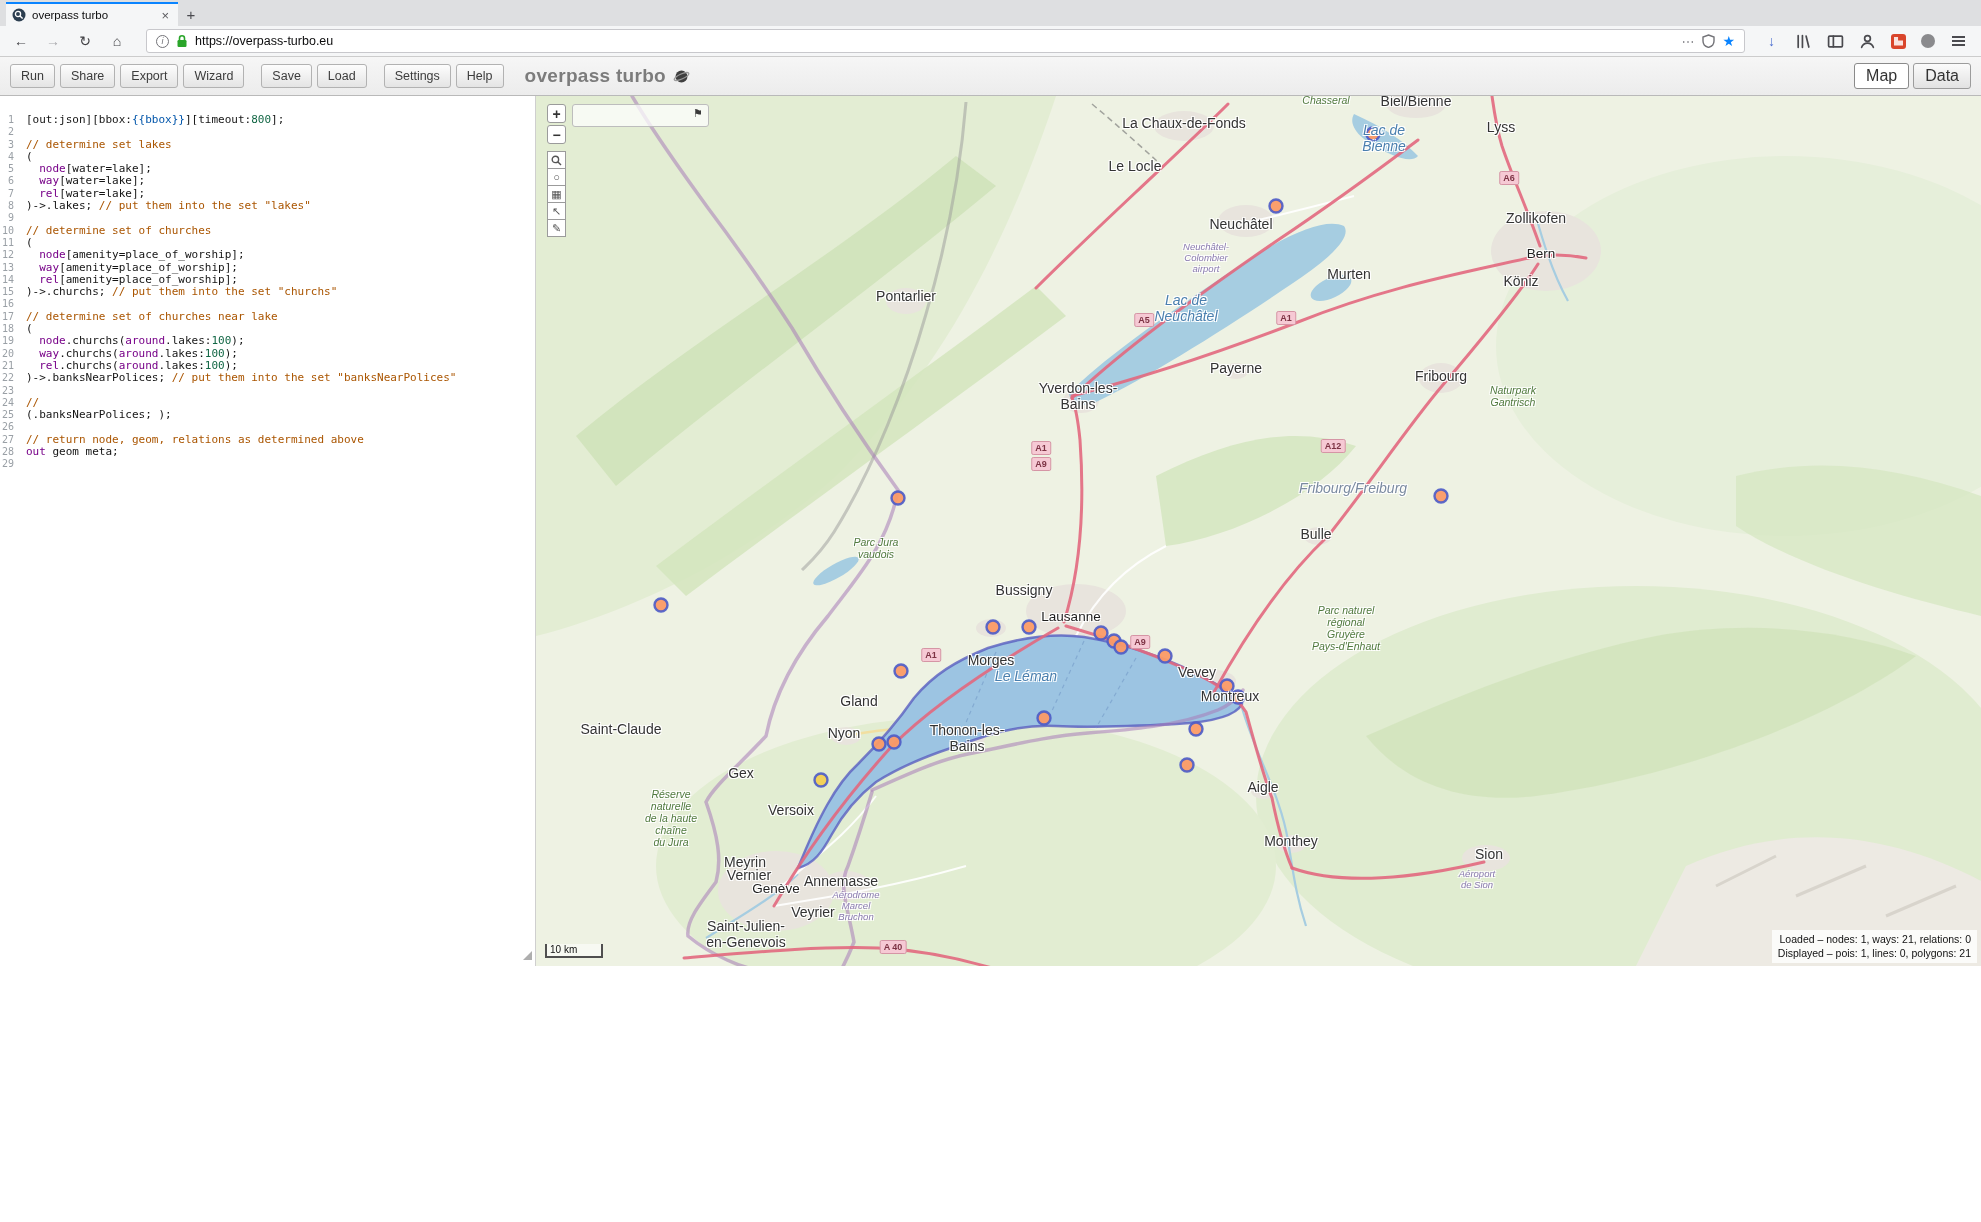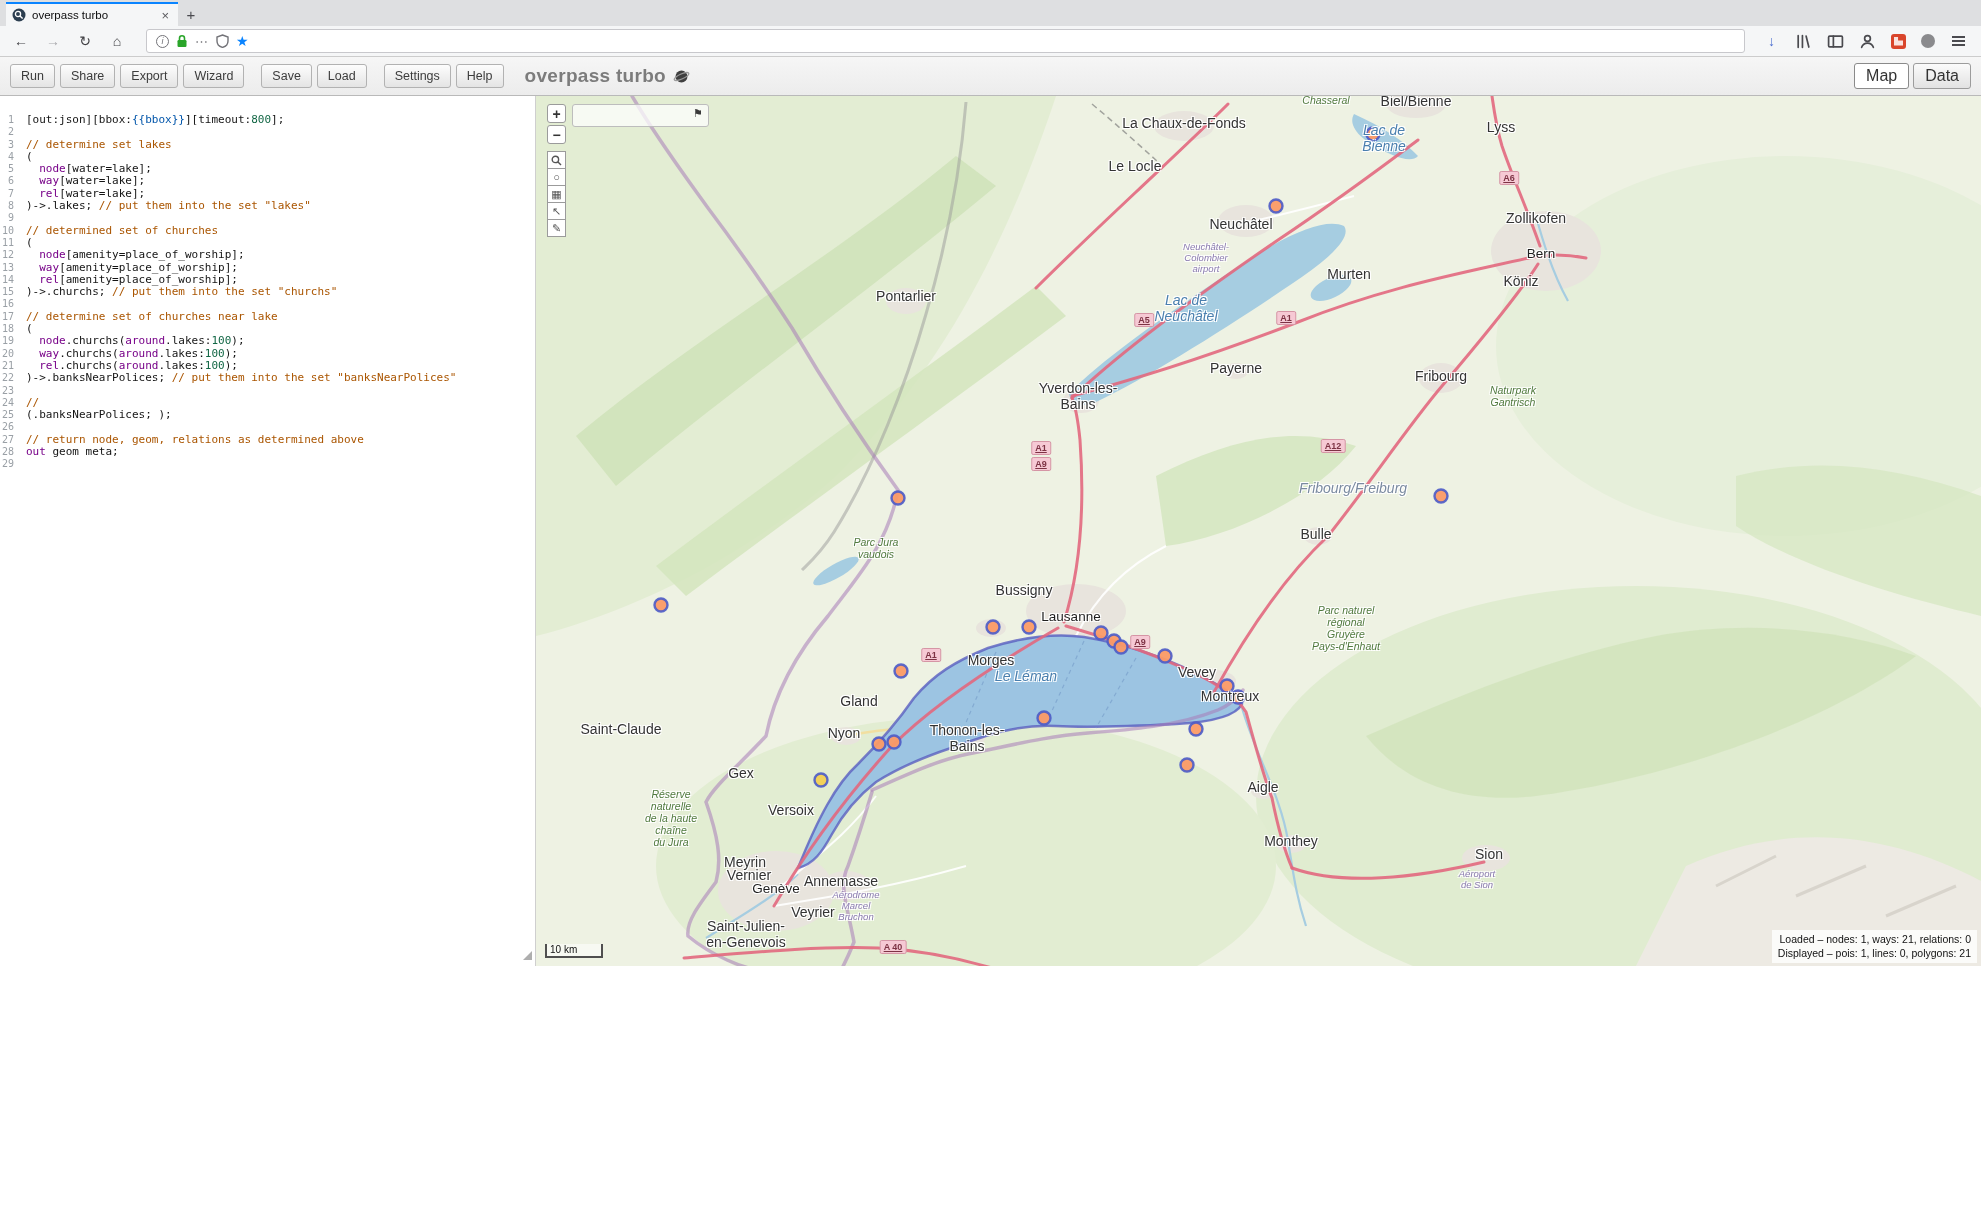--- a/index.html
+++ b/index.html
@@ -92,21 +92,21 @@
   .lbl { position:absolute; transform:translate(-50%,-50%); font-size:14px; color:#333;
          text-shadow:1px 1px 0 #fff,-1px -1px 0 #fff,1px -1px 0 #fff,-1px 1px 0 #fff;
          white-space:pre-line; text-align:center; line-height:1.15; }
   .lbl.city-lg { font-size:13.5px; color:#1f1f1f; }
   .lbl.water { color:#4a7fae; font-style:italic; }
   .lbl.park { color:#50793e; font-style:italic; font-size:10.5px; }
   .lbl.region { color:#7a8aa0; font-style:italic; }
   .lbl.airport { color:#8a7ab0; font-style:italic; font-size:9.5px; }
   .shield { position:absolute; transform:translate(-50%,-50%); font-size:9px; font-weight:bold;
             color:#7d3344; background:#f6c9d4; border:1px solid #d595a5; border-radius:2px;
-            padding:0 3px; line-height:12px; white-space:nowrap;text-decoration:underline; }
+            padding:0 3px; line-height:12px; white-space:nowrap; }
 
   .zoom-ctl { position:absolute; left:11px; top:8px; display:flex; flex-direction:column; gap:2px; z-index:5; }
   .zoom-btn { width:19px; height:19px; background:#fff; border:1px solid #9b9b9b; border-radius:3px;
               font-size:14px; font-weight:bold; color:#333; display:flex; align-items:center;
               justify-content:center; cursor:pointer; }
   .map-tools { position:absolute; left:11px; top:56px; display:flex; flex-direction:column; z-index:5; }
   .tool-btn { width:19px; height:18px; background:#fff; border:1px solid #9b9b9b; margin-top:-1px;
               display:flex; align-items:center; justify-content:center; font-size:11px; color:#555;
               cursor:pointer; }
   .map-search { position:absolute; left:36px; top:8px; width:137px; height:23px; z-index:5;
@@ -147,20 +147,21 @@
     <span class="nav-btn fwd">→</span>
     <span class="nav-btn">↻</span>
     <span class="nav-btn">⌂</span>
 
     <div class="urlbar">
       <span class="circle-i">i</span>
       <svg width="12" height="14" viewBox="0 0 12 14">
         <rect x="1.5" y="6" width="9" height="7" rx="1.2" fill="#2aa52a"></rect>
         <path d="M3.5 6 V4.2 a2.5 2.5 0 0 1 5 0 V6" fill="none" stroke="#2aa52a" stroke-width="1.6"></path>
       </svg>
+      <span class="url-text">https://overpass-turbo.eu</span>
       <span class="url-overflow">⋯</span>
       <svg width="13" height="14" viewBox="0 0 13 14">
         <path d="M6.5 1 L12 3 V7 C12 10.5 9.5 12.6 6.5 13.4 C3.5 12.6 1 10.5 1 7 V3 Z" fill="none" stroke="#737378" stroke-width="1.4"></path>
       </svg>
       <span class="star">★</span>
     </div>
 
     <div class="chrome-icons">
       <span class="ci dl">↓</span>
       <svg class="ci" width="16" height="16" viewBox="0 0 16 16">
@@ -214,21 +215,21 @@
       <div>
           <div class="code-line"><span class="ln">1</span><span class="code"><span class="tok-p">[out:json][bbox:</span><span class="tok-m">{{bbox}}</span><span class="tok-p">][timeout:</span><span class="tok-n">800</span><span class="tok-p">];</span></span></div>
           <div class="code-line"><span class="ln">2</span><span class="code"></span></div>
           <div class="code-line"><span class="ln">3</span><span class="code"><span class="tok-c">// determine set lakes</span></span></div>
           <div class="code-line"><span class="ln">4</span><span class="code"><span class="tok-p">(</span></span></div>
           <div class="code-line"><span class="ln">5</span><span class="code"><span class="tok-p">  </span><span class="tok-k">node</span><span class="tok-p">[water=lake];</span></span></div>
           <div class="code-line"><span class="ln">6</span><span class="code"><span class="tok-p">  </span><span class="tok-k">way</span><span class="tok-p">[water=lake];</span></span></div>
           <div class="code-line"><span class="ln">7</span><span class="code"><span class="tok-p">  </span><span class="tok-k">rel</span><span class="tok-p">[water=lake];</span></span></div>
           <div class="code-line"><span class="ln">8</span><span class="code"><span class="tok-p">)-&gt;.lakes; </span><span class="tok-c">// put them into the set "lakes"</span></span></div>
           <div class="code-line"><span class="ln">9</span><span class="code"></span></div>
-          <div class="code-line"><span class="ln">10</span><span class="code"><span class="tok-c">// determined set of churches</span></span></div>
+          <div class="code-line"><span class="ln">10</span><span class="code"><span class="tok-c">// determine set of churches</span></span></div>
           <div class="code-line"><span class="ln">11</span><span class="code"><span class="tok-p">(</span></span></div>
           <div class="code-line"><span class="ln">12</span><span class="code"><span class="tok-p">  </span><span class="tok-k">node</span><span class="tok-p">[amenity=place_of_worship];</span></span></div>
           <div class="code-line"><span class="ln">13</span><span class="code"><span class="tok-p">  </span><span class="tok-k">way</span><span class="tok-p">[amenity=place_of_worship];</span></span></div>
           <div class="code-line"><span class="ln">14</span><span class="code"><span class="tok-p">  </span><span class="tok-k">rel</span><span class="tok-p">[amenity=place_of_worship];</span></span></div>
           <div class="code-line"><span class="ln">15</span><span class="code"><span class="tok-p">)-&gt;.churchs; </span><span class="tok-c">// put them into the set "churchs"</span></span></div>
           <div class="code-line"><span class="ln">16</span><span class="code"></span></div>
           <div class="code-line"><span class="ln">17</span><span class="code"><span class="tok-c">// determine set of churches near lake</span></span></div>
           <div class="code-line"><span class="ln">18</span><span class="code"><span class="tok-p">(</span></span></div>
           <div class="code-line"><span class="ln">19</span><span class="code"><span class="tok-p">  </span><span class="tok-k">node</span><span class="tok-p">.churchs(</span><span class="tok-k">around</span><span class="tok-p">.lakes:</span><span class="tok-n">100</span><span class="tok-p">);</span></span></div>
           <div class="code-line"><span class="ln">20</span><span class="code"><span class="tok-p">  </span><span class="tok-k">way</span><span class="tok-p">.churchs(</span><span class="tok-k">around</span><span class="tok-p">.lakes:</span><span class="tok-n">100</span><span class="tok-p">);</span></span></div>

